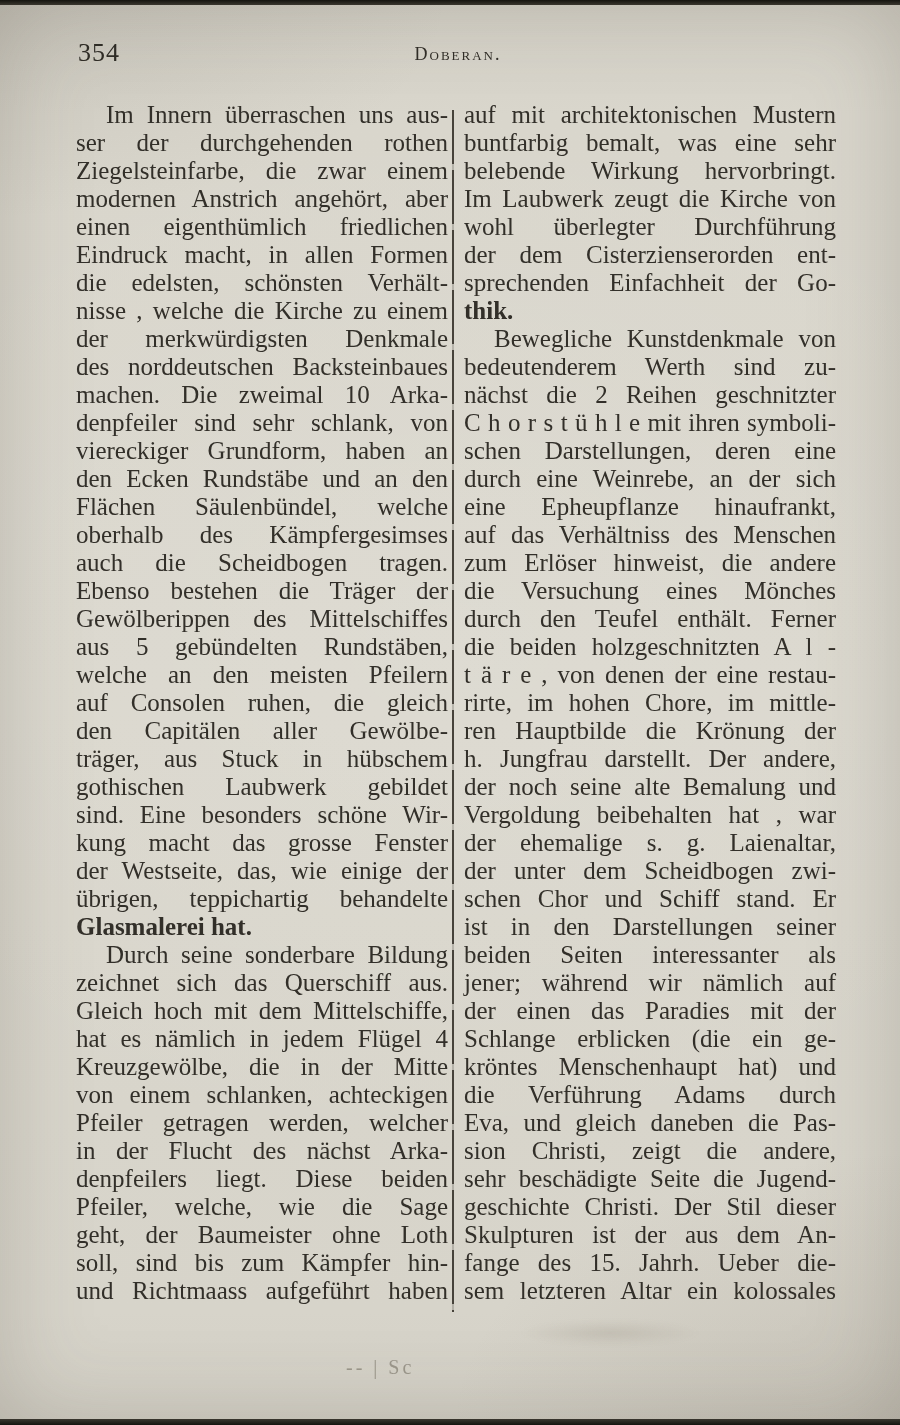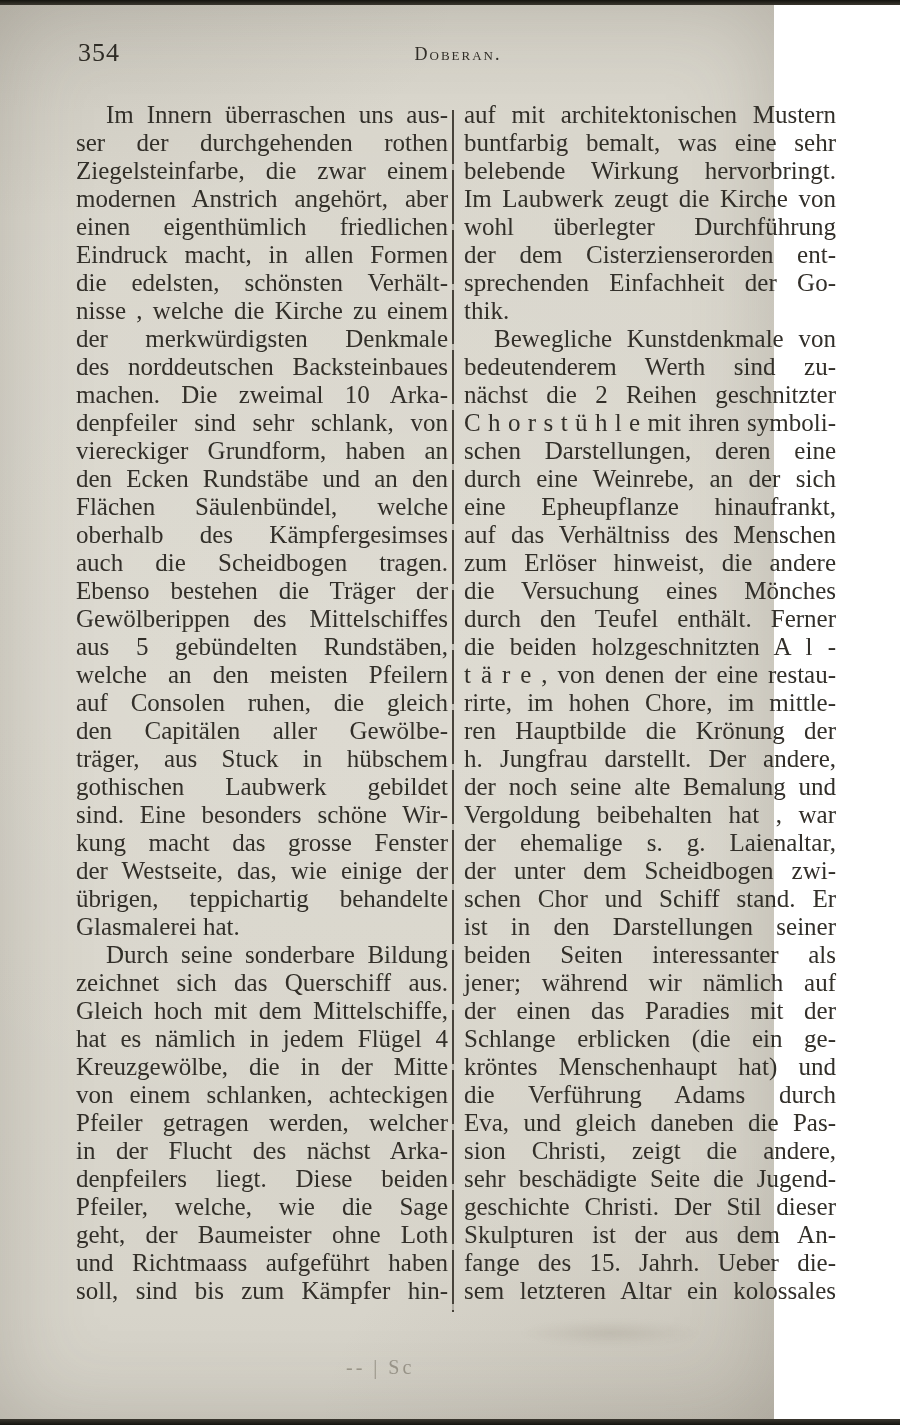--- a/index.html
+++ b/index.html
@@ -3,29 +3,28 @@
 <meta charset="utf-8">
 <style>
   html, body {
     margin: 0; padding: 0;
     width: 900px; height: 1425px;
     overflow: hidden;
     font-family: "Liberation Serif", "DejaVu Serif", serif;
   }
   .scan {
     position: relative;
-    width: 736px; height: 1425px;
+    width: 900px; height: 1425px;
     background:
       radial-gradient(ellipse 1200px 900px at 50% 45%, rgba(255,255,255,0.10), rgba(0,0,0,0.0) 60%),
       radial-gradient(ellipse 900px 500px at 105% 100%, rgba(120,110,95,0.18), rgba(0,0,0,0) 55%),
       radial-gradient(ellipse 900px 400px at -5% 0%, rgba(110,105,95,0.15), rgba(0,0,0,0) 55%),
       linear-gradient(180deg, #d3d0c6 0%, #d9d6cc 8%, #dad7cd 50%, #d7d4ca 92%, #d2cfc5 100%);
     box-shadow: inset 0 0 90px rgba(90,85,70,0.25);
     color: #33302a;
-    padding-left: 38px;
   }
   .edge-top, .edge-bottom {
     position: absolute; left: 0; width: 900px;
     background: linear-gradient(180deg, #15140f, #3a372f);
   }
   .edge-top    { top: 0; height: 5px; }
   .edge-bottom { bottom: 0; height: 6px; background: linear-gradient(0deg, #15140f, #3a372f); }
 
   .pagenum {
     position: absolute; left: 78px; top: 38px;
@@ -45,21 +44,21 @@
     color: #322f29;
   }
   .col-left  { left: 76px;  }
   .col-right { left: 464px; }
 
   .line {
     white-space: nowrap;
     text-align: justify;
     text-align-last: justify;
   }
-  .line.nojust { text-align-last: left; }
+  .line.nojust { text-align-last: left; font-weight: bold; }
   .line.indent { text-indent: 30px; }
 
   .divider {
     position: absolute; left: 452px; top: 110px;
     width: 1.5px; height: 1202px;
     background: repeating-linear-gradient(180deg,
       #46423a 0px, #46423a 54px,
       rgba(70,66,58,0.25) 54px, rgba(70,66,58,0.25) 60px);
   }
 
@@ -119,22 +118,22 @@
       <div class="line">zeichnet sich das Querschiff aus.</div>
       <div class="line">Gleich hoch mit dem Mittelschiffe,</div>
       <div class="line">hat es nämlich in jedem Flügel 4</div>
       <div class="line">Kreuzgewölbe, die in der Mitte</div>
       <div class="line">von einem schlanken, achteckigen</div>
       <div class="line">Pfeiler getragen werden, welcher</div>
       <div class="line">in der Flucht des nächst Arka-</div>
       <div class="line">denpfeilers liegt. Diese beiden</div>
       <div class="line">Pfeiler, welche, wie die Sage</div>
       <div class="line">geht, der Baumeister ohne Loth</div>
+      <div class="line">soll, sind bis zum Kämpfer hin-</div>
       <div class="line">und Richtmaass aufgeführt haben</div>
-      <div class="line">soll, sind bis zum Kämpfer hin-</div>
     </div>
   <div class="divider"></div>
   <div class="col col-right" id="col-right">
       <div class="line">auf mit architektonischen Mustern</div>
       <div class="line">buntfarbig bemalt, was eine sehr</div>
       <div class="line">belebende Wirkung hervorbringt.</div>
       <div class="line">Im Laubwerk zeugt die Kirche von</div>
       <div class="line">wohl überlegter Durchführung</div>
       <div class="line">der dem Cisterzienserorden ent-</div>
       <div class="line">sprechenden Einfachheit der Go-</div>

